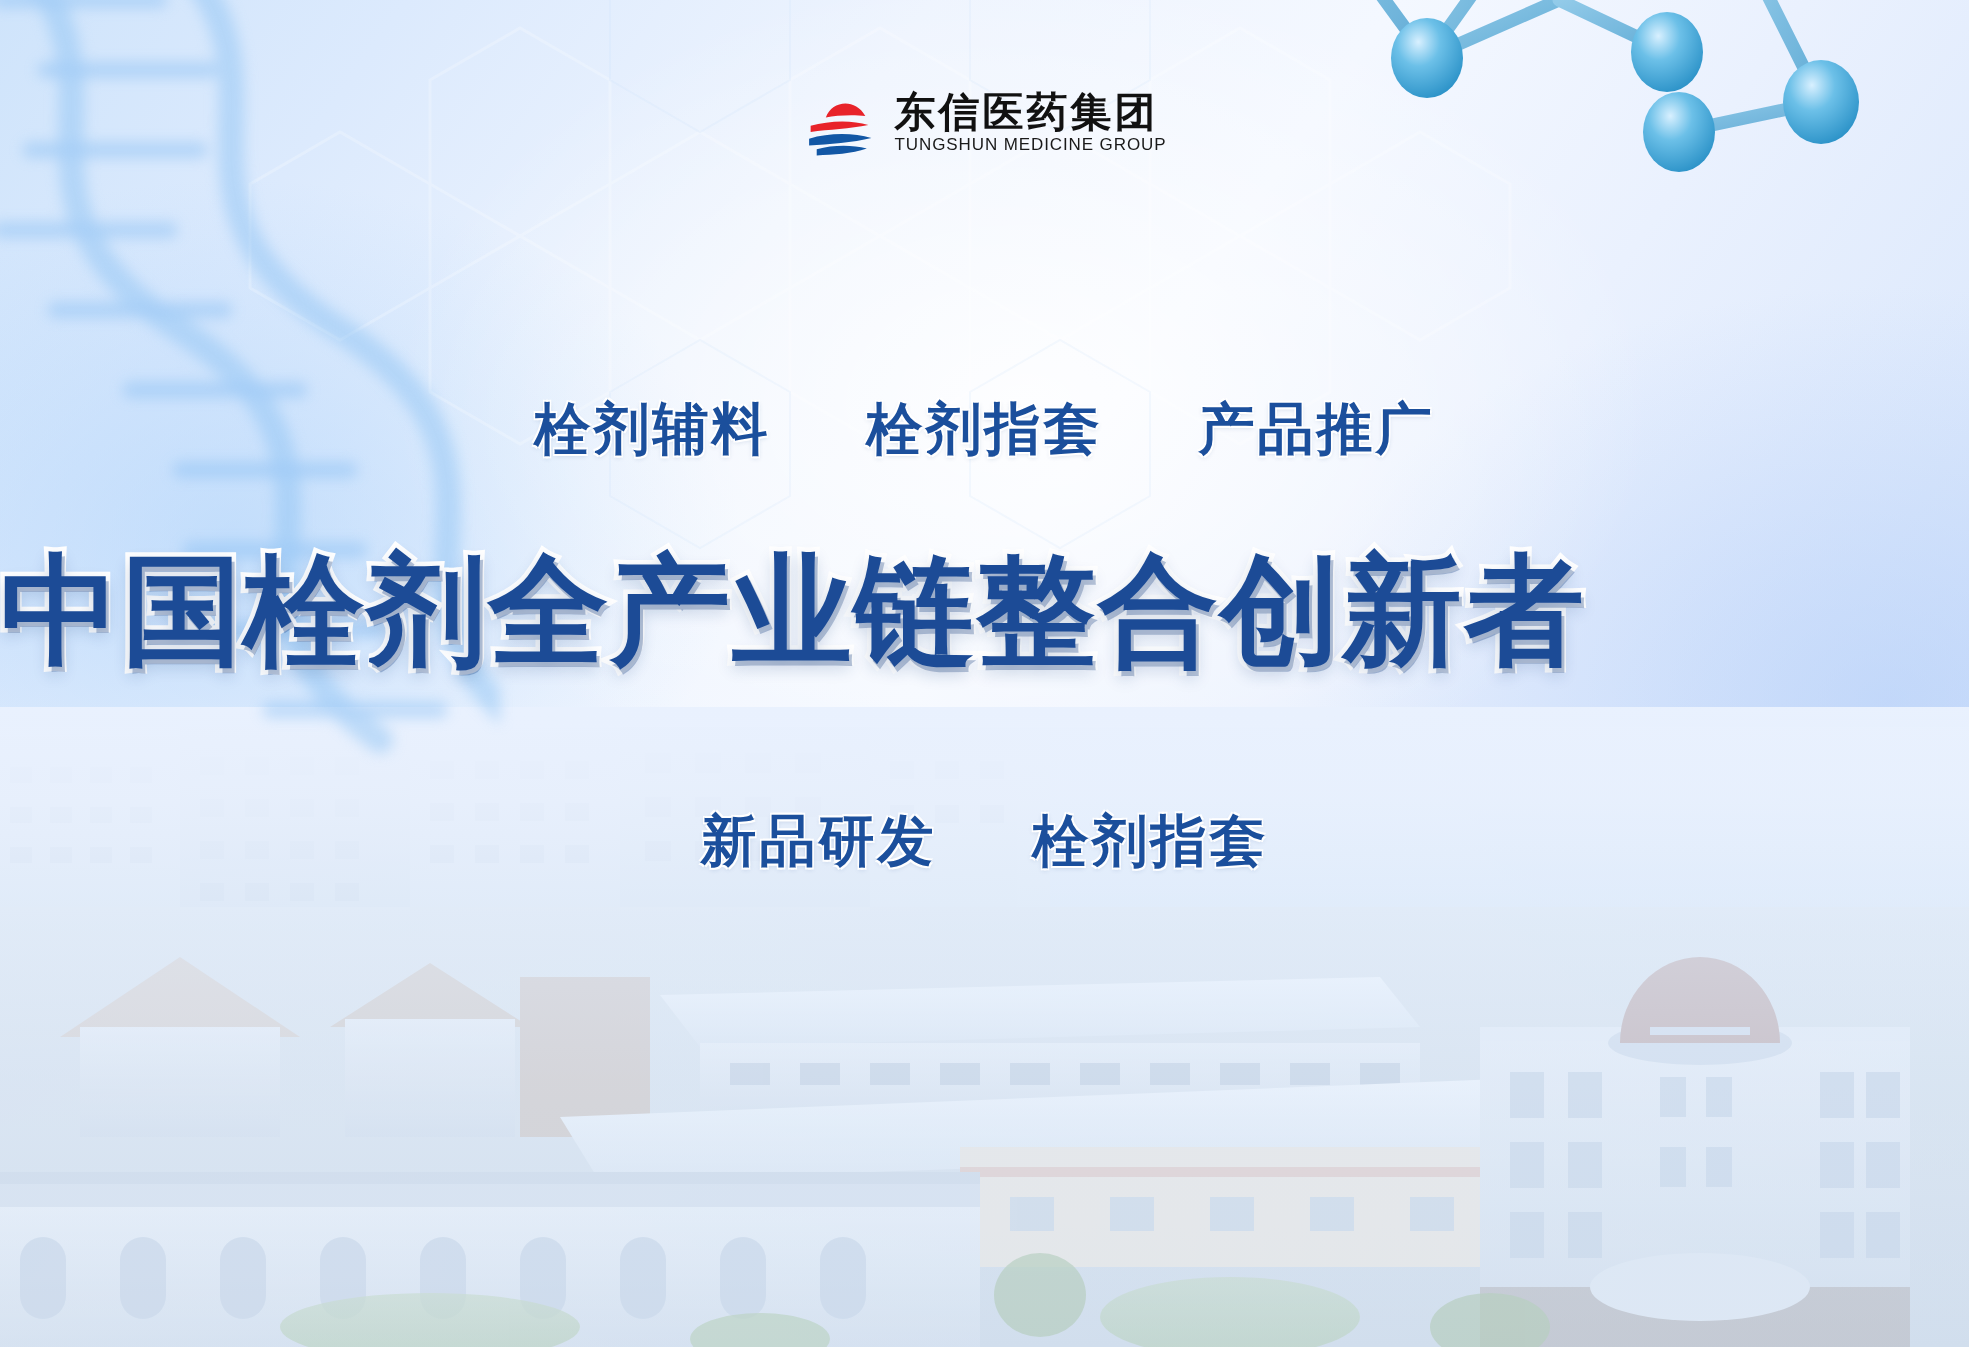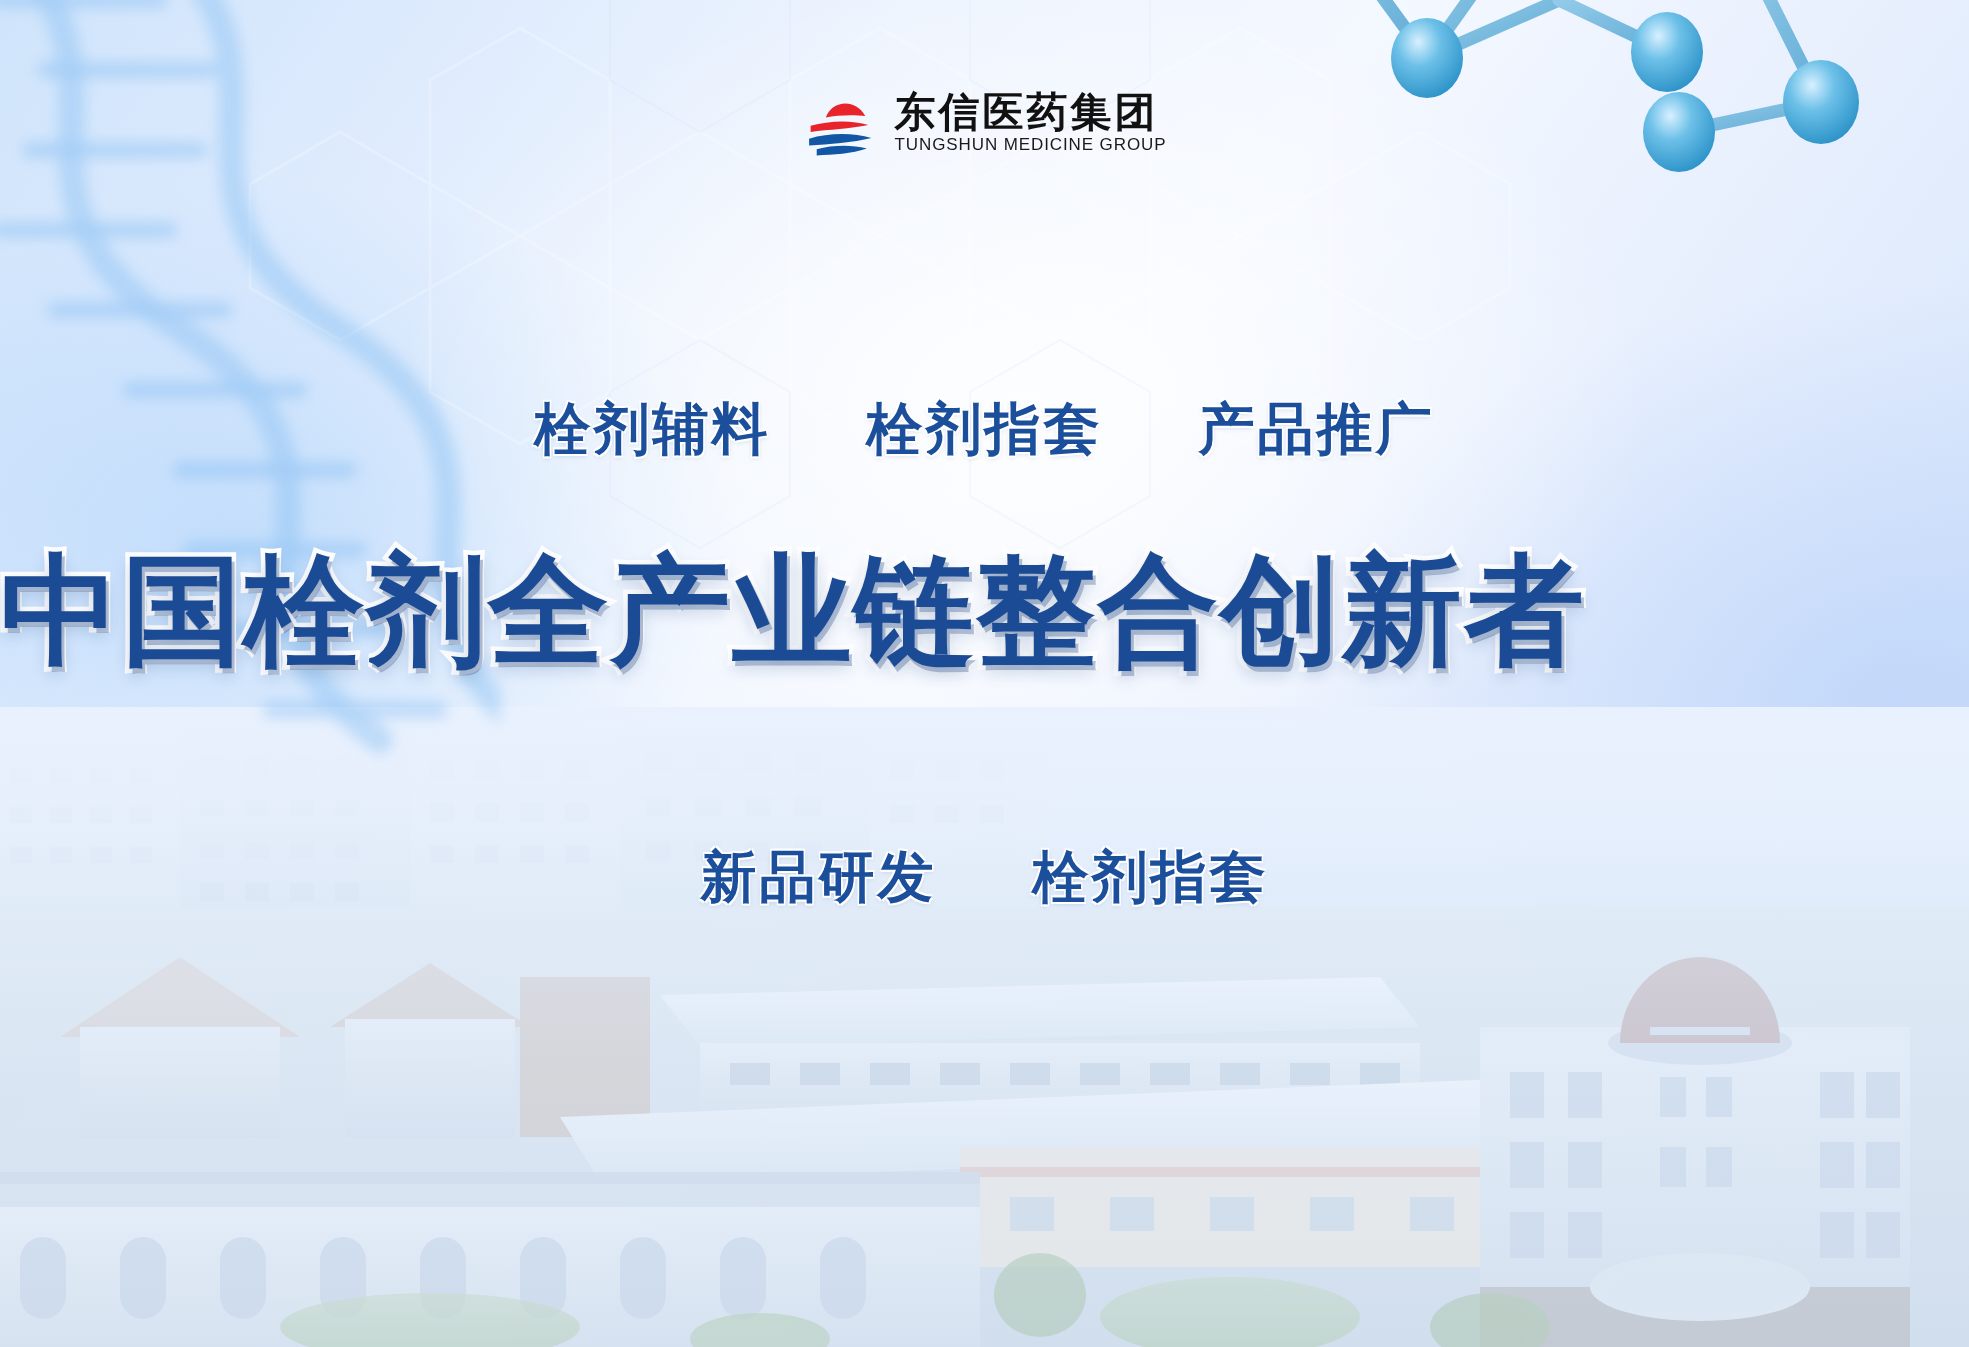--- a/index.html
+++ b/index.html
@@ -131,21 +131,21 @@
   
   .kw-row {
     position: absolute;
     left: 0; width: 100%;
     display: flex;
     justify-content: center;
     align-items: baseline;
     gap: 96px;
   }
   .kw-row.top { top: 392px; }
-  .kw-row.bottom { top: 840px; }
+  .kw-row.bottom { top: 804px; }
 
   .kw {
     font-size: 56px;
     font-weight: 700;
     letter-spacing: 3px;
     color: #1b4f9c;
     white-space: nowrap;
     text-shadow:
       -1.6px -1.6px 0 rgba(255,255,255,0.95),
        1.6px -1.6px 0 rgba(255,255,255,0.95),

